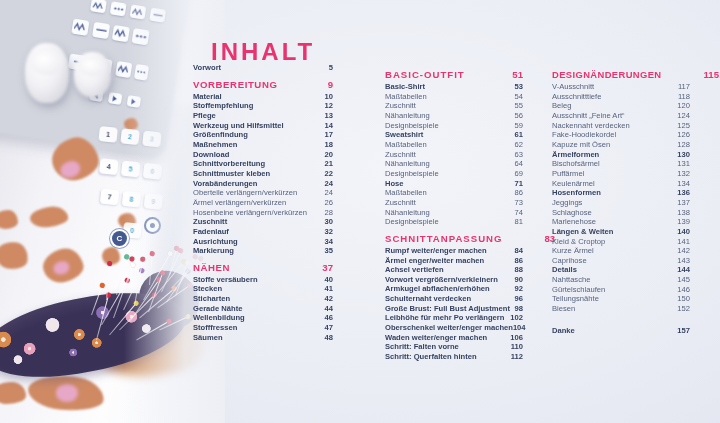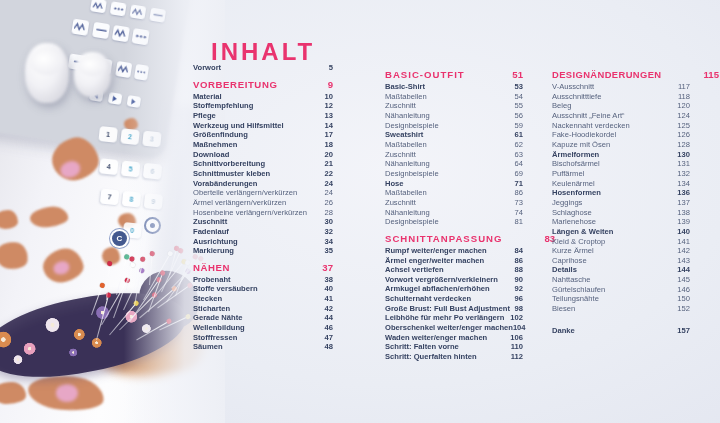--- a/index.html
+++ b/index.html
@@ -428,24 +428,20 @@
           <span class="il">Markierung</span>
           <span class="ip">35</span>
         </div>
       </div>
       <div class="blk">
         <div class="hrow">
           <span class="hl">NÄHEN</span>
           <span class="hp">37</span>
         </div>
         <div class="irow b">
-          <span class="il">Probenaht</span>
-          <span class="ip">38</span>
-        </div>
-        <div class="irow b">
           <span class="il">Stoffe versäubern</span>
           <span class="ip">40</span>
         </div>
         <div class="irow b">
           <span class="il">Stecken</span>
           <span class="ip">41</span>
         </div>
         <div class="irow b">
           <span class="il">Sticharten</span>
           <span class="ip">42</span>

